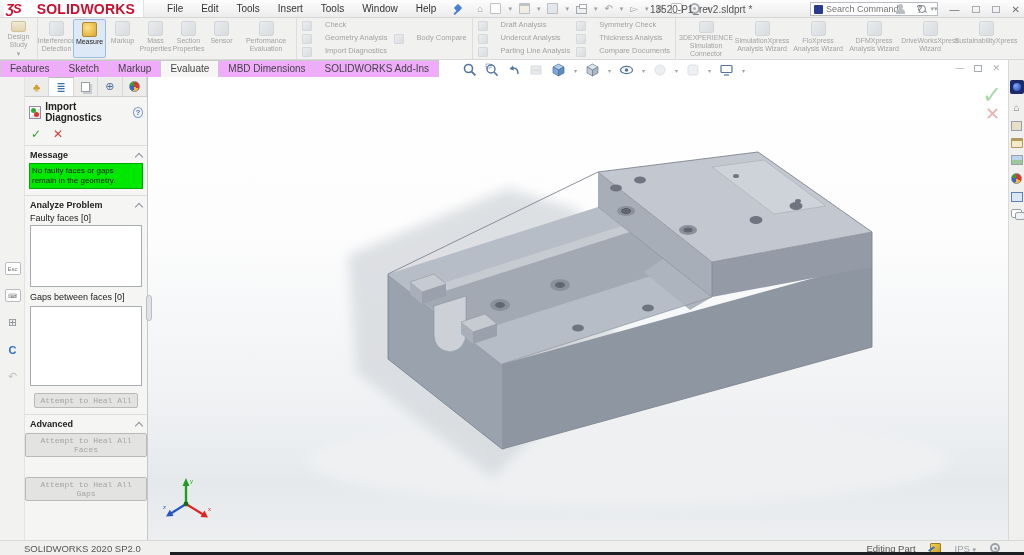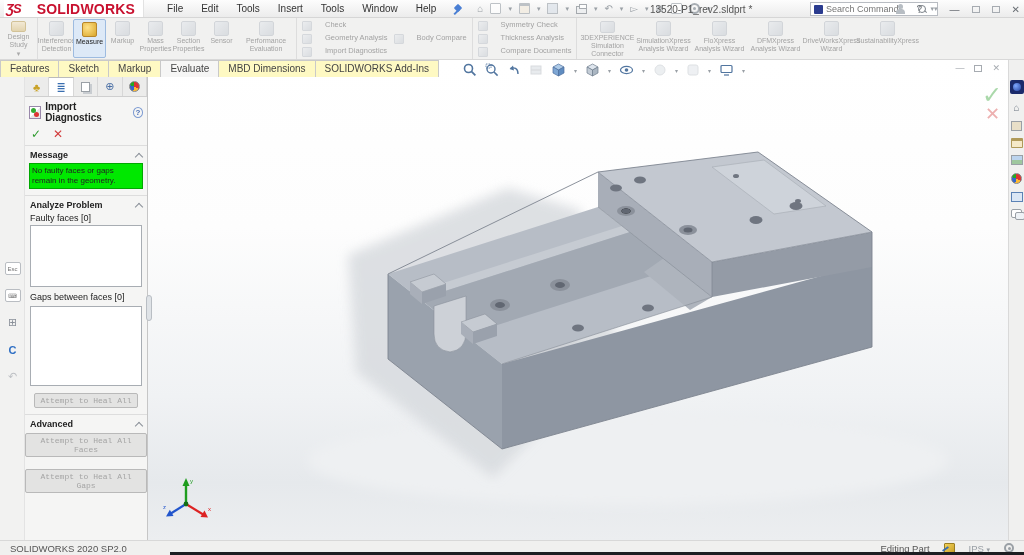--- a/index.html
+++ b/index.html
@@ -54,21 +54,21 @@
   .rcol{display:flex;flex-direction:column;justify-content:center;gap:1px;padding:0 3px}
   .rrow{display:flex;align-items:center;gap:13px;height:12px;white-space:nowrap}
   .rrow .rlabel{margin:0;font-size:7.5px}
   .sic{width:10px;height:10px;border-radius:1px;background:linear-gradient(135deg,#e8ebef,#ccd1d7);border:1px solid #c4c9cf;opacity:.6;flex:0 0 auto}
   .sic.curv{opacity:1;background:linear-gradient(180deg,#e33 0%,#fb0 30%,#2b2 55%,#27c 80%,#216 100%);border-color:#555}
   .rrow.active .rlabel{color:#111;font-weight:bold}
   .dsarrow{font-size:7px;color:#aaa;margin-top:1px}
 
   
   .tabrow{position:absolute;top:60px;left:0;height:17px;display:flex;z-index:25}
-  .tab{padding:2px 9px 1px;font-size:10px;color:#444;background:#fef9c3;border:1px solid #c9c9c9;border-bottom:none;border-right:none}
+  .tab{padding:2px 9px 1px;font-size:10px;color:#444;background:#f0abfc;border:1px solid #c9c9c9;border-bottom:none;border-right:none}
   .tab:last-child{border-right:1px solid #c9c9c9}
   .tab.active{background:#f6f6f5;font-weight:normal}
 
   
   .leftstrip{position:absolute;left:0;top:77px;width:25px;bottom:15px;background:#f2f2f1;border-right:1px solid #e3e3e3;z-index:5}
   .lsicons{position:absolute;top:185px;left:0;width:25px;display:flex;flex-direction:column;align-items:center;gap:14px}
   .lsi{width:16px;height:13px;border:1px solid #b9bdc2;border-radius:2px;background:#fff;font-size:6px;color:#777;display:flex;align-items:center;justify-content:center}
   .lsi.noborder{border:none;background:transparent;font-size:11px;color:#8a9099}
   .lsi .cc{color:#2f6fc4;font-weight:bold;font-size:11px}
 
@@ -90,21 +90,21 @@
   .ok{color:#2e9b2e;font-size:12px;font-weight:bold;line-height:1}
   .cancel{color:#d23b3b;font-size:12px;font-weight:bold;line-height:1}
   .sect{display:flex;align-items:center;justify-content:space-between;padding:4px 5px 2px;font-weight:bold;color:#222;font-size:9px}
   .chev{width:6px;height:6px;border-left:1.5px solid #8a9099;border-top:1.5px solid #8a9099;transform:rotate(45deg);margin-top:3px}
   .msgbox{margin:1px 4px 6px;background:#00e800;border:1px solid #00a800;color:#222;padding:2px 2px;font-size:8px;line-height:1.25}
   .flabel{padding:1px 5px 2px;color:#222}
   .listbox{margin:0 5px;background:#fff;border:1px solid #a8adb3}
   .lb1{height:62px}
   .lb2{height:80px;margin-top:2px}
   .pbtn{display:block;margin:7px auto 0;background:#e3e3e2;border:1px solid #b9b9b9;color:#a5a5a5;font-size:8px;padding:2px 5px;border-radius:2px;font-family:Liberation Mono, monospace}
-  .advbtns{display:flex;flex-direction:column;align-items:center;gap:12px;padding-top:2px}
+  .advbtns{display:flex;flex-direction:column;align-items:center;gap:20px;padding-top:2px}
   .divider{border-top:1px solid #ddd;margin:6px 0 0}
   .splitter{position:absolute;left:146px;top:295px;width:6px;height:26px;background:#dfe3e7;border:1px solid #b9bec4;border-radius:3px;z-index:8}
 
   
   .graphics{position:absolute;left:148px;top:60px;right:16px;bottom:15px;background:linear-gradient(180deg,#ffffff 0%,#fdfdfd 35%,#f0f2f4 70%,#e6e9ec 88%,#eceef0 100%);z-index:1;overflow:hidden}
   .breadcrumb{position:absolute;top:3px;left:6px;display:flex;align-items:center;gap:4px;font-size:10px;color:#333;z-index:3}
   .tri-r{width:0;height:0;border-left:5px solid #8a9099;border-top:4px solid transparent;border-bottom:4px solid transparent}
   .partic{width:12px;height:11px;background:linear-gradient(135deg,#f7d468,#c9951f);border:1px solid #9a7418;border-radius:2px}
   .hud{position:absolute;top:3px;left:315px;display:flex;align-items:center;gap:8px;z-index:3;color:#51759f}
   .hud .dis{opacity:.32}
@@ -125,21 +125,21 @@
   .tpi.exp:before{content:"";position:absolute;left:3px;top:3px;width:8px;height:8px;border-radius:50%;background:radial-gradient(circle at 35% 35%,#7fa8ff,#23409c)}
   .tpi.boxi{border:1px solid #9aa0a6;background:#e8dfc8;width:11px;height:10px}
   .tpi.foldi{border:1px solid #b09a5a;border-top-width:3px;background:#f5e9c8;width:12px;height:10px;border-radius:1px}
   .tpi.pici{border:1px solid #9aa0a6;background:linear-gradient(180deg,#bcd4ee 55%,#9ec79e 55%);width:12px;height:10px}
   .tpi.paneli{border:1px solid #5b82b5;background:#dbe7f5;width:12px;height:10px}
   .tpi.chati{position:relative;width:12px;height:10px}
   .tpi.chati:before{content:"";position:absolute;left:0;top:0;width:9px;height:7px;border:1px solid #9aa0a6;border-radius:2px;background:#fff}
   .tpi.chati:after{content:"";position:absolute;left:4px;top:3px;width:8px;height:6px;border:1px solid #9aa0a6;border-radius:2px;background:#eef2f6}
 
   
-  .statusbar{position:absolute;left:0;right:0;bottom:0;height:15px;background:#f0f0ef;border-top:1px solid #d8d8d8;display:flex;align-items:center;padding:0 10px;font-size:9.5px;color:#555;z-index:30}
+  .statusbar{position:absolute;left:0;right:0;bottom:0;height:15px;background:#f0f0ef;border-top:1px solid #d8d8d8;display:flex;align-items:center;padding:0 24px;font-size:9.5px;color:#555;z-index:30}
   .sb-right{margin-left:auto;display:flex;align-items:center;gap:14px}
   .sb-pen{width:11px;height:10px;background:linear-gradient(135deg,#f3d25a,#caa22a);border:1px solid #9a7e22;border-radius:1px;position:relative}
   .sb-pen:before{content:"";position:absolute;left:-3px;top:4px;width:7px;height:2px;background:#3a6fb0;transform:rotate(-35deg)}
   .sb-units{color:#9aa0a6}
   .sb-gear{width:10px;height:10px;border:2px solid #9aa0a6;border-radius:50%;position:relative}
   .sb-gear:before{content:"";position:absolute;left:1.5px;top:1.5px;width:3px;height:3px;border-radius:50%;background:#9aa0a6}
   .taskbar-sliver{position:absolute;left:170px;right:0;bottom:0;height:3px;background:#1d1e22;z-index:40}
 </style>
 </head>
 <body>
@@ -250,20 +250,34 @@
         </div>
     </div>
     <div class="rcol">
       <div class="rrow">
           <span class="sic"></span>
           <span class="rlabel">Body Compare</span>
         </div>
     </div>
   </div>
   <div class="rgroup">
+    <div class="rcol">
+      <div class="rrow">
+          <span class="sic"></span>
+          <span class="rlabel">Draft Analysis</span>
+        </div>
+      <div class="rrow">
+          <span class="sic"></span>
+          <span class="rlabel">Undercut Analysis</span>
+        </div>
+      <div class="rrow">
+          <span class="sic"></span>
+          <span class="rlabel">Parting Line Analysis</span>
+        </div>
+    </div>
     <div class="rcol">
       <div class="rrow">
           <span class="sic"></span>
           <span class="rlabel">Symmetry Check</span>
         </div>
       <div class="rrow">
           <span class="sic"></span>
           <span class="rlabel">Thickness Analysis</span>
         </div>
       <div class="rrow">

